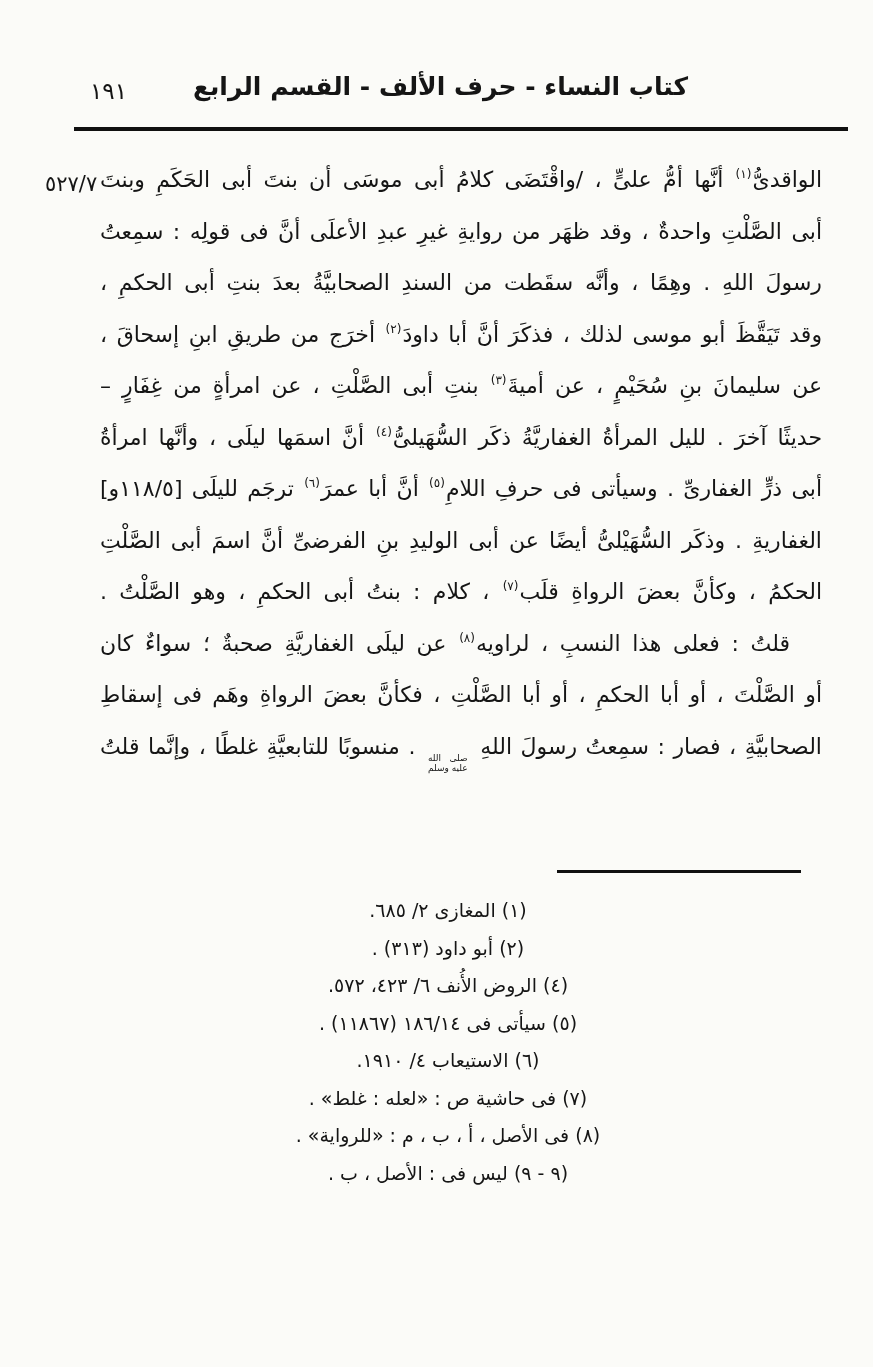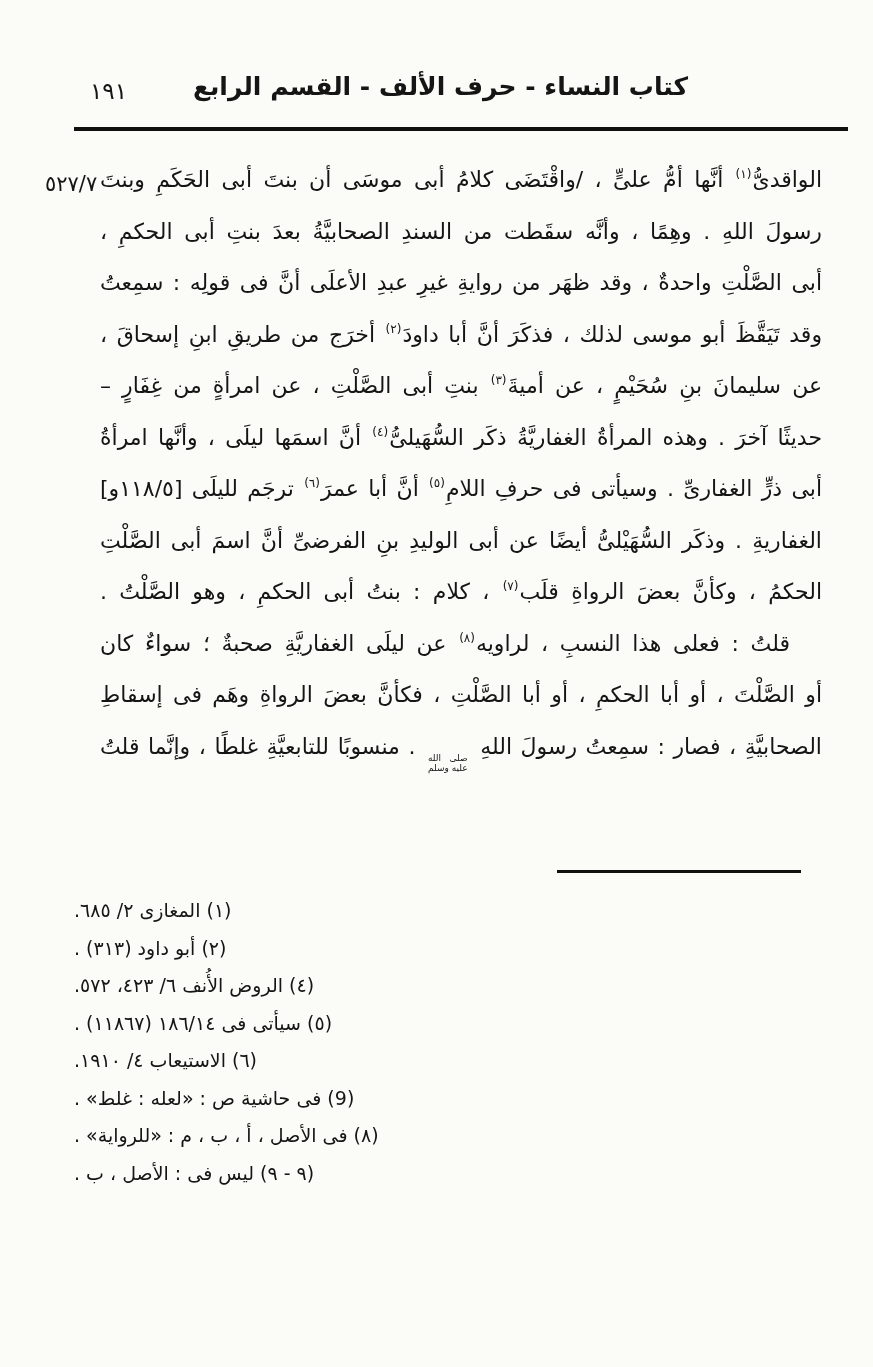--- a/index.html
+++ b/index.html
@@ -45,55 +45,55 @@
     vertical-align:-7px; margin:0 4px;
   }
   .fnsep {
     position:absolute; top:870px; left:557px; width:244px; height:3px;
     background:#101010;
   }
   .footnotes {
     position:absolute; top:892px; right:51px; width:748px;
     direction:rtl; font-size:19px; line-height:37.5px;
   }
-  .fnline { white-space:nowrap; text-align:left; height:37.5px; }
+  .fnline { white-space:nowrap; text-align:center; height:37.5px; }
 </style>
 </head>
 <body>
 
 <div class="pagenum">١٩١</div>
 
 <div class="title" dir="rtl">كتاب النساء - حرف الألف - القسم الرابع</div>
 
 <div class="hrule"></div>
 
 <div class="marginnote">٧‏/‏٥٢٧</div>
 
 <div class="bodytext" dir="rtl" id="body-lines">
     <div class="bline"><span>الواقدىُّ</span><sup class="fnref" dir="ltr">(١)</sup><span> أنَّها أمُّ علىٍّ ، /واقْتَضَى كلامُ أبى موسَى أن بنتَ أبى الحَكَمِ وبنتَ</span></div>
+    <div class="bline"><span>أبى الصَّلْتِ واحدةٌ ، وقد ظهَر من روايةِ غيرِ عبدِ الأعلَى أنَّ فى قولِه : سمِعتُ</span></div>
     <div class="bline"><span>رسولَ اللهِ . وهِمًا ، وأنَّه سقَطت من السندِ الصحابيَّةُ بعدَ بنتِ أبى الحكمِ ،</span></div>
-    <div class="bline"><span>أبى الصَّلْتِ واحدةٌ ، وقد ظهَر من روايةِ غيرِ عبدِ الأعلَى أنَّ فى قولِه : سمِعتُ</span></div>
     <div class="bline"><span>وقد تَيَقَّظَ أبو موسى لذلك ، فذكَرَ أنَّ أبا داودَ</span><sup class="fnref" dir="ltr">(٢)</sup><span> أخرَج من طريقِ ابنِ إسحاقَ ،</span></div>
     <div class="bline"><span>عن سليمانَ بنِ سُحَيْمٍ ، عن أميةَ</span><sup class="fnref" dir="ltr">(٣)</sup><span> بنتِ أبى الصَّلْتِ ، عن امرأةٍ من غِفَارٍ –</span></div>
-    <div class="bline"><span>حديثًا آخرَ . وهذه المرأةُ الغفاريَّةُ ذكَر السُّهَيلىُّ</span><sup class="fnref" dir="ltr">(٤)</sup><span> أنَّ اسمَها ليلَى ، وأنَّها امرأةُ</span></div>
+    <div class="bline"><span>حديثًا آخرَ . لليل المرأةُ الغفاريَّةُ ذكَر السُّهَيلىُّ</span><sup class="fnref" dir="ltr">(٤)</sup><span> أنَّ اسمَها ليلَى ، وأنَّها امرأةُ</span></div>
     <div class="bline"><span>أبى ذرٍّ الغفارىِّ . وسيأتى فى حرفِ اللامِ</span><sup class="fnref" dir="ltr">(٥)</sup><span> أنَّ أبا عمرَ</span><sup class="fnref" dir="ltr">(٦)</sup><span> ترجَم لليلَى [٥‏/‏١١٨و]</span></div>
     <div class="bline"><span>الغفاريةِ . وذكَر السُّهَيْلىُّ أيضًا عن أبى الوليدِ بنِ الفرضىِّ أنَّ اسمَ أبى الصَّلْتِ</span></div>
     <div class="bline"><span>الحكمُ ، وكأنَّ بعضَ الرواةِ قلَب</span><sup class="fnref" dir="ltr">(٧)</sup><span> ، كلام : بنتُ أبى الحكمِ ، وهو الصَّلْتُ .</span></div>
     <div class="bline indent"><span>قلتُ : فعلى هذا النسبِ ، لراويه</span><sup class="fnref" dir="ltr">(٨)</sup><span> عن ليلَى الغفاريَّةِ صحبةٌ ؛ سواءٌ كان</span></div>
     <div class="bline"><span>أو الصَّلْتَ ، أو أبا الحكمِ ، أو أبا الصَّلْتِ ، فكأنَّ بعضَ الرواةِ وهَم فى إسقاطِ</span></div>
     <div class="bline"><span>الصحابيَّةِ ، فصار : سمِعتُ رسولَ اللهِ </span><span class="saws">
         <span>صلى الله</span>
         <span>عليه وسلم</span>
       </span><span> . منسوبًا للتابعيَّةِ غلطًا ، وإنَّما قلتُ</span></div>
   </div>
 
 <div class="fnsep"></div>
 
 <div class="footnotes" dir="rtl" id="fn-list">
     <div class="fnline">(١) المغازى ٢/ ٦٨٥.</div>
     <div class="fnline">(٢) أبو داود (٣١٣) .</div>
     <div class="fnline">(٤) الروض الأُنف ٦/ ٤٢٣، ٥٧٢.</div>
     <div class="fnline">(٥) سيأتى فى ١٤‏/‏١٨٦ (١١٨٦٧) .</div>
     <div class="fnline">(٦) الاستيعاب ٤/ ١٩١٠.</div>
-    <div class="fnline">(9) فى حاشية ص : «لعله : غلط» .</div>
+    <div class="fnline">(٧) فى حاشية ص : «لعله : غلط» .</div>
     <div class="fnline">(٨) فى الأصل ، أ ، ب ، م : «للرواية» .</div>
     <div class="fnline">(٩ - ٩) ليس فى : الأصل ، ب .</div>
   </div>
 
 </body></html>

